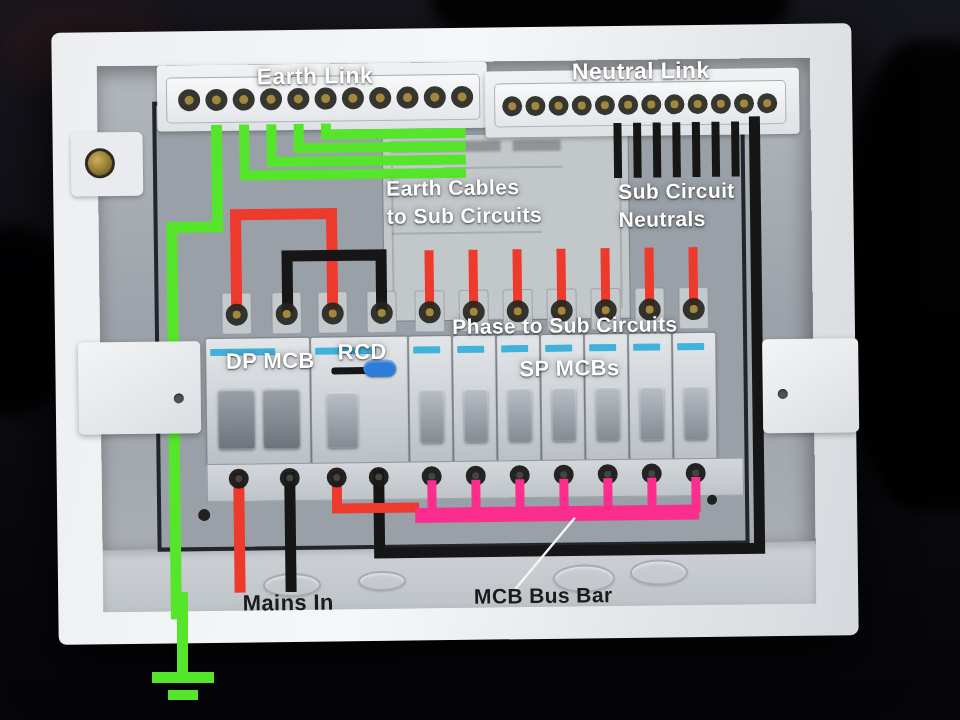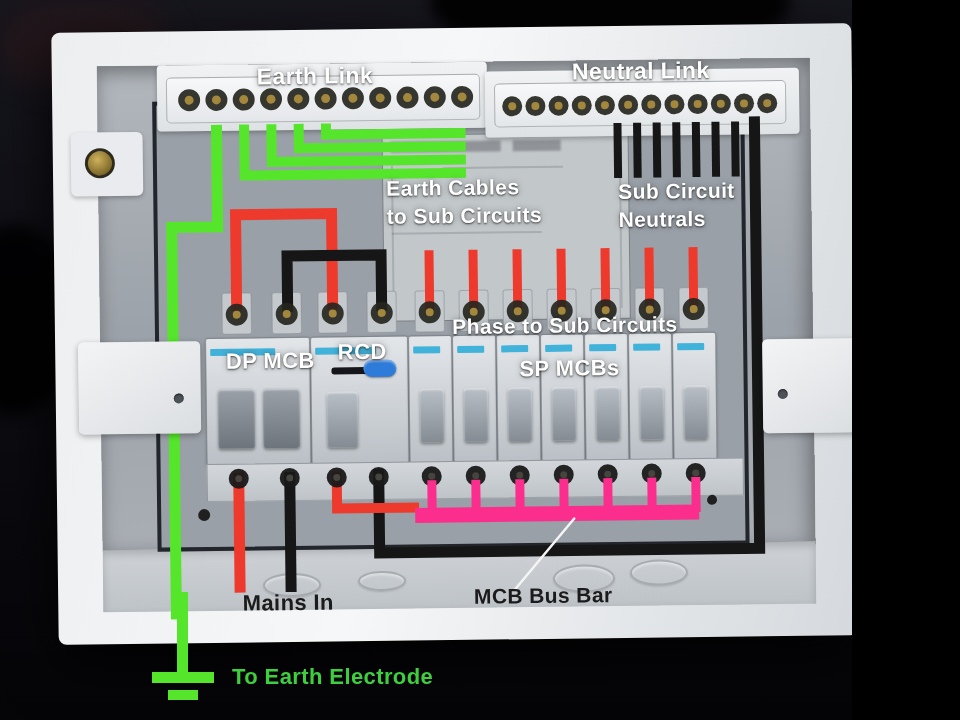--- a/index.html
+++ b/index.html
@@ -1,18 +1,18 @@
 <!DOCTYPE html>
 <html style="--earth-wire: #55e62c; --phase-wire: #ee3a2c; --neutral-wire: #161616; --bus-bar: #fb2e8d; --breaker-stripe: #41b2da; --rcd-button: #2e7cd9; --brass: #a3873c; --label-white: #ffffff; --label-black: #1b1b1b; --label-green: #3ecf3e; --pointer: #f5f5f5;"><head>
 <meta charset="utf-8">
 <style>
   * { box-sizing: border-box; }
   html,body { margin:0; padding:0; background:#000; }
   .stage {
-    position:relative; width:852px; height:720px; overflow:hidden;
+    position:relative; width:960px; height:720px; overflow:hidden;
     background:linear-gradient(180deg,#16161d 0%,#0d0d13 45%,#050508 100%);
     font-family:"Liberation Sans", sans-serif;
   }
   .stage * { position:absolute; }
   .blob { background:#000; border-radius:50%; filter:blur(7px); }
   .tint { background:#3a1a1a; opacity:.35; filter:blur(14px); border-radius:40%; }
 
   
   .box {
     left:55px; top:28px; width:800px; height:612px;
@@ -338,14 +338,13 @@
     <div class="lbl white ctr" style="left:140px;top:318px;width:150px;font-size:22px">DP MCB</div>
     <div class="lbl white ctr" style="left:262px;top:310px;width:90px;font-size:22px">RCD</div>
     <div class="lbl white ctr" style="left:414px;top:329px;width:200px;font-size:22px">SP MCBs</div>
     <div class="lbl black ctr" style="left:150px;top:560px;width:160px;font-size:22px">Mains In</div>
     <div class="lbl black ctr" style="left:405px;top:557px;width:160px;font-size:21px">MCB Bus Bar</div>
   </div>
 
   <div class="earthbar" style="left:177px;top:592px;width:11px;height:84px"></div>
   <div class="earthbar" style="left:152px;top:672px;width:62px;height:11px"></div>
   <div class="earthbar" style="left:168px;top:690px;width:30px;height:10px"></div>
-  <div class="lbl green" style="left:232px;top:664px;font-size:22px">To Earth Electrode</div>
 </div>
 
 </body></html>

